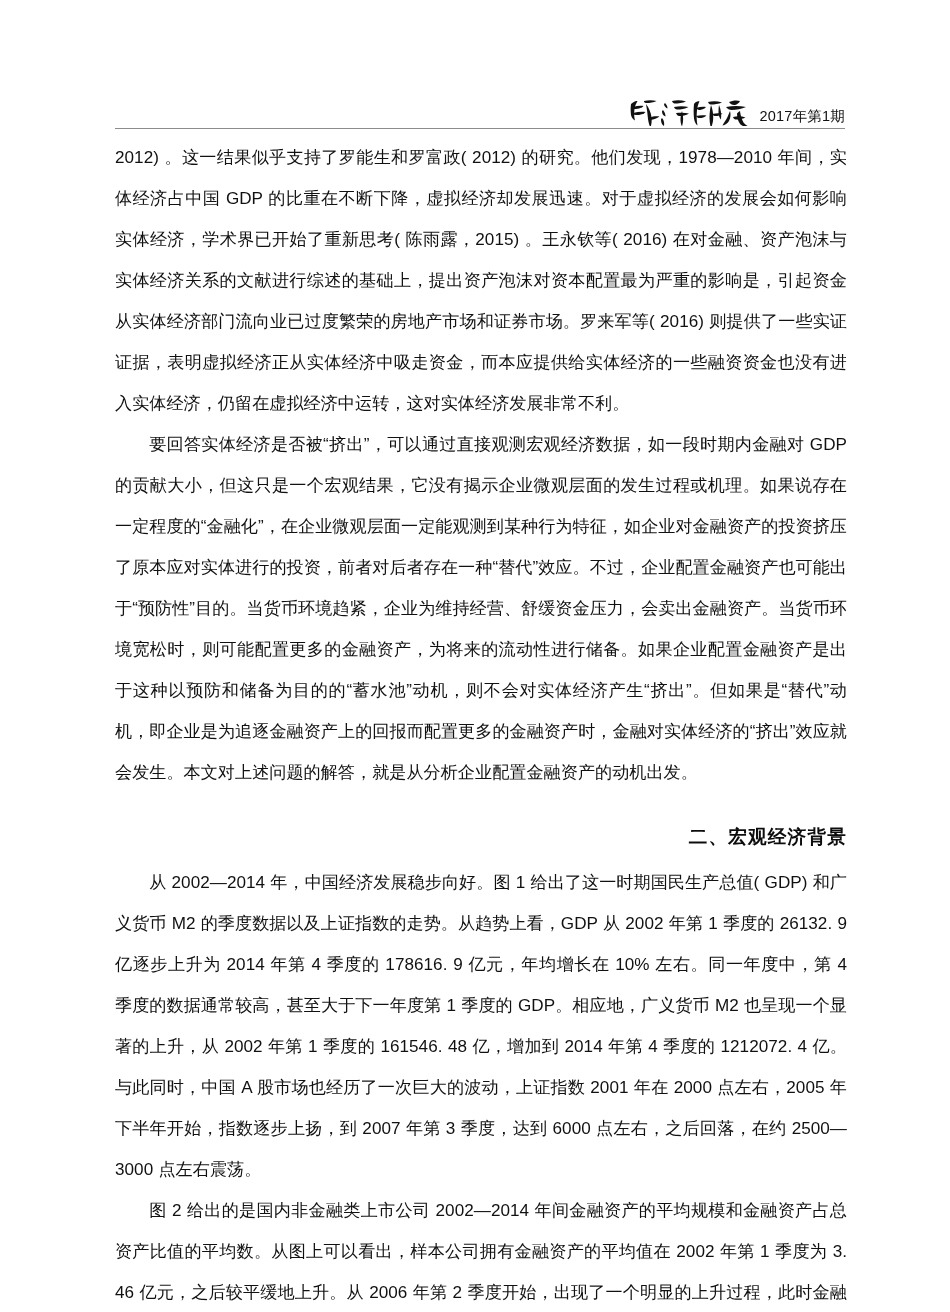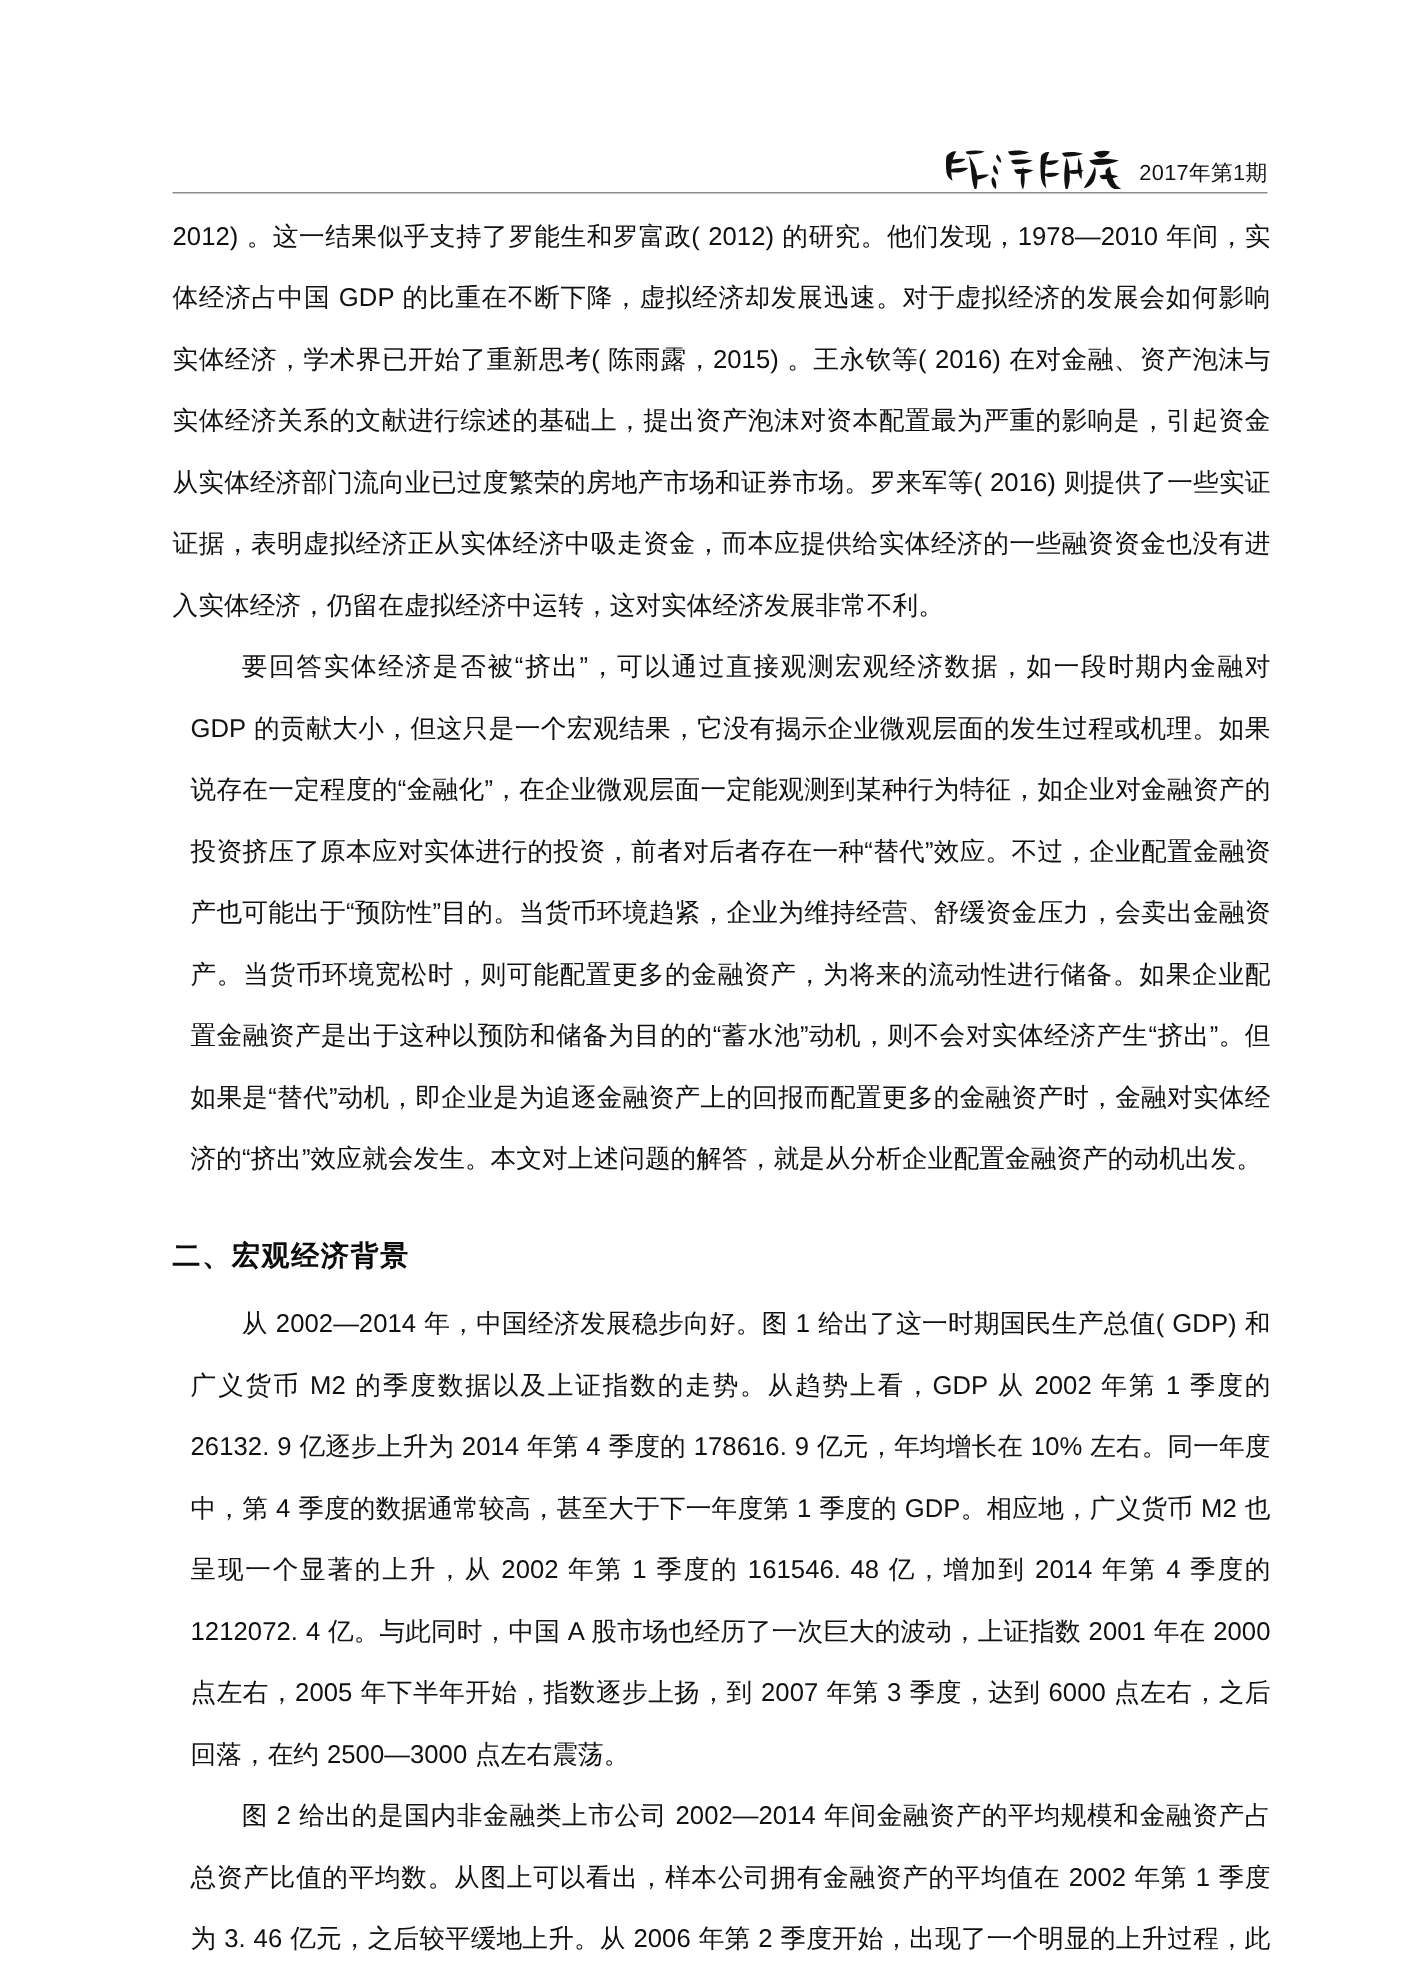--- a/index.html
+++ b/index.html
@@ -75,28 +75,27 @@
     line-height: 41px;
     text-align: justify;
     text-justify: inter-ideograph;
     text-align-last: left;
     letter-spacing: 0.05px;
     word-spacing: 0.4px;
     color: #111111;
   }
   p.indent {
     text-indent: 2em;
-    margin-left: 12px;
   }
 
   h2.section-heading {
     margin: 0;
     font-size: 18.6px;
     line-height: 29.2px;
-    text-align: left;
+    text-align: right;
     font-weight: 600;
     letter-spacing: 1.2px;
     color: #0c0c0c;
   }
   .gap-before-heading { height: 29px; }
   .gap-after-heading  { height: 11px; }
 </style>
 </head>
 <body>
 

